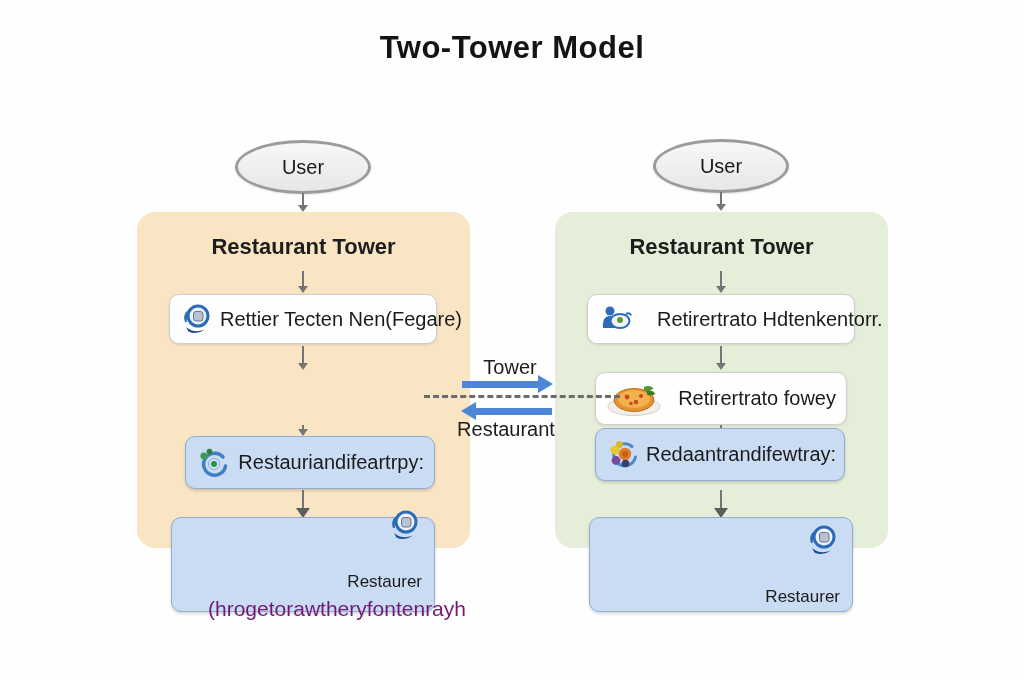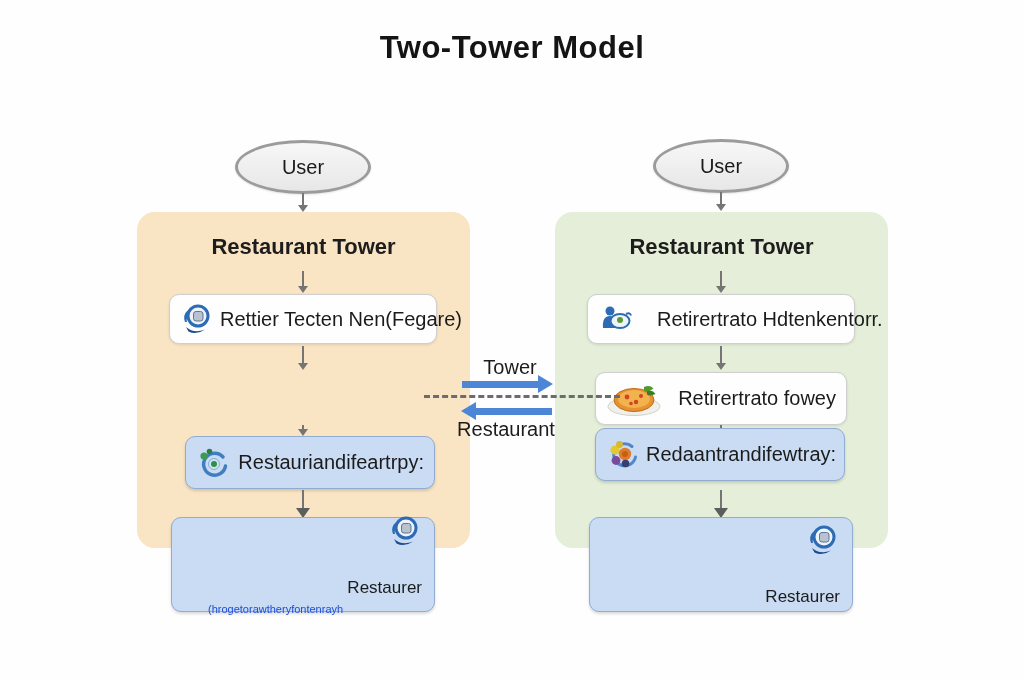--- a/index.html
+++ b/index.html
@@ -31,21 +31,21 @@
   }
   .box {
     position:absolute; display:flex; align-items:center; box-sizing:border-box;
     border-radius:10px; padding:0 10px; gap:6px;
   }
   .box.white { background:#fefefe; border:1px solid #cfcfcf; box-shadow:0 1px 3px rgba(0,0,0,.10); }
   .box.blue  { background:#c9dcf4; border:1px solid #92abd1; box-shadow:0 2px 3px rgba(0,0,0,.14); }
   .box .txt  { flex:1; text-align:right; font-size:20px; color:#1b1b1b; white-space:nowrap; }
   .box.tall  { flex-direction:column; align-items:stretch; justify-content:center; padding:8px 12px; gap:5px; }
   .box.tall .row1 { display:flex; align-items:flex-end; gap:30px; padding-left:6px; font-size:17px; color:#1b1b1b;flex-direction:column; }
-  .box.tall .row2 { font-size:11px; padding-left:24px; color:#1d4ed8; white-space:nowrap; }
+  .box.tall .row2 { font-size:21px; padding-left:24px; color:#701a75; white-space:nowrap; }
 
   .varrow { position:absolute; transform:translateX(-50%); display:flex; flex-direction:column; align-items:center; }
   .varrow .stem { width:2px; background:#757575; }
   .varrow .head {
     width:0; height:0;
     border-left:5px solid transparent; border-right:5px solid transparent;
     border-top:7px solid #757575;
   }
   .varrow.big .head {
     border-left-width:7px; border-right-width:7px;

